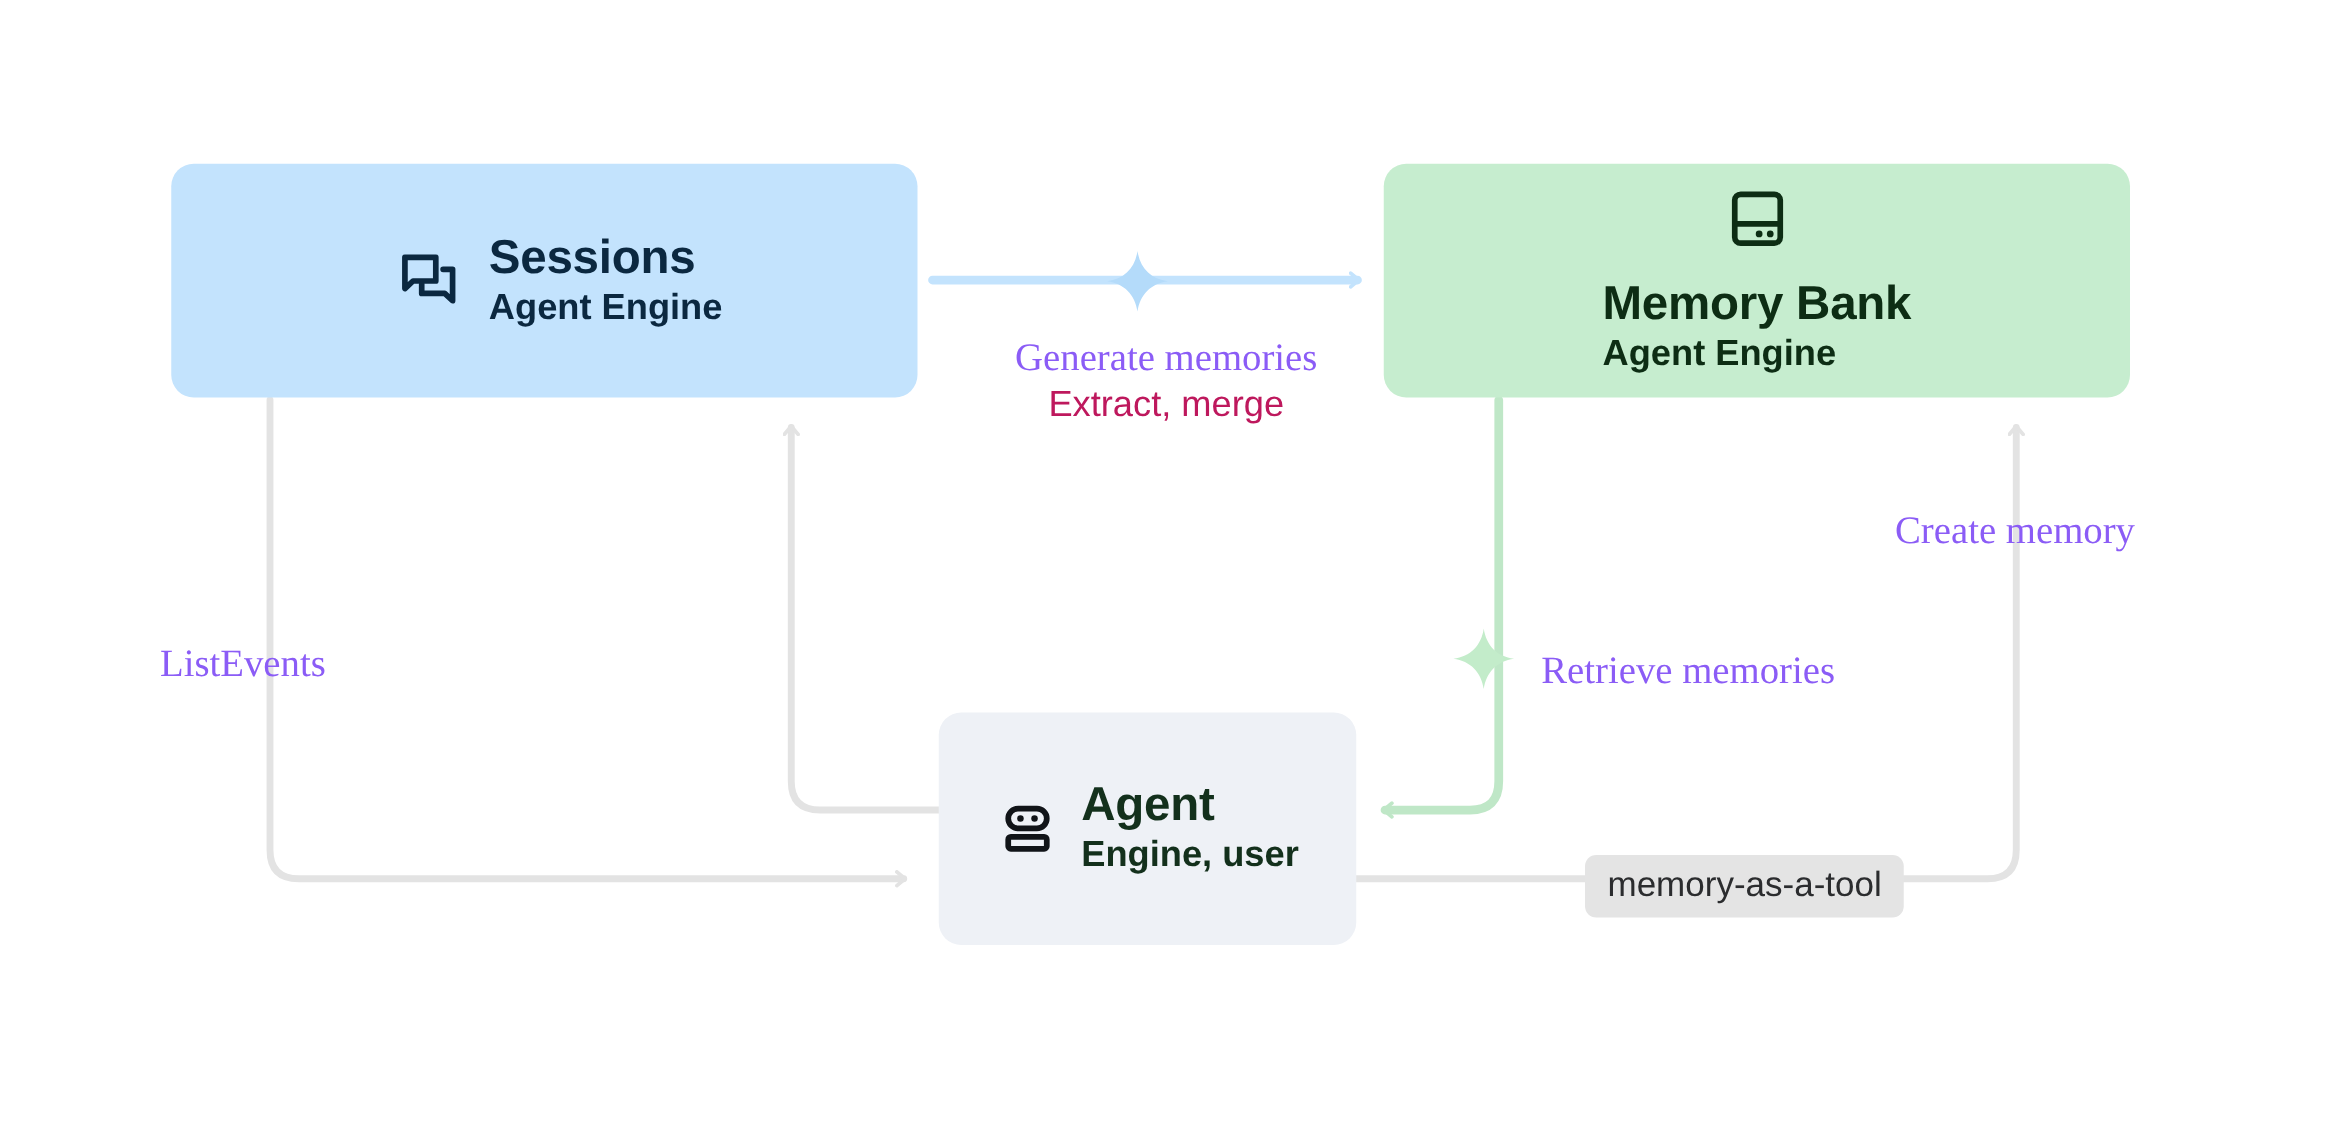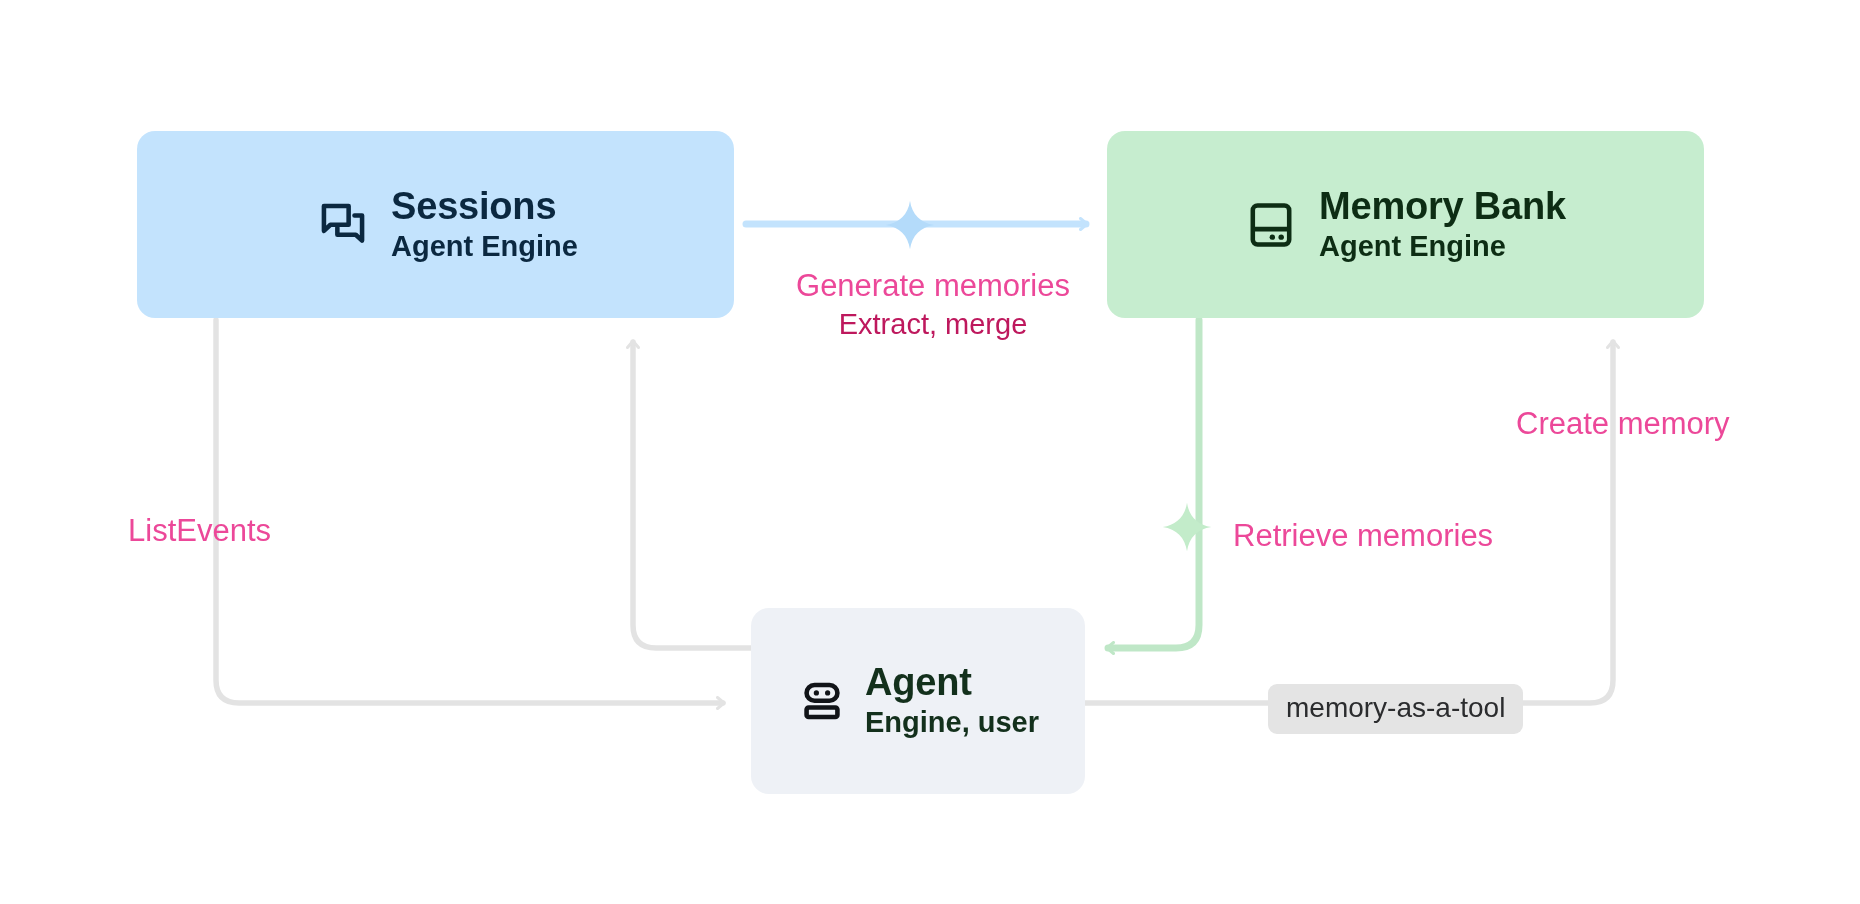--- a/index.html
+++ b/index.html
@@ -71,44 +71,46 @@
   }
   #node-sessions .node-title,
   #node-sessions .node-sub { color: #0b2840; }
 
   #node-memorybank {
     left: 1107px;
     top: 131px;
     width: 597px;
     height: 187px;
     background: #c6edcf;
+    flex-direction: column;
   }
   #node-memorybank .node-title,
   #node-memorybank .node-sub { color: #0d2d14; }
 
   #node-agent {
     left: 751px;
-    top: 608px;
+    top: 570px;
     width: 334px;
     height: 186px;
     background: #eef1f6;
     gap: 18px;
   }
   #node-agent .node-title,
   #node-agent .node-sub { color: #13301c; }
 
   
   .edge-label {
     position: absolute;
     white-space: nowrap;
   }
   .edge-label .lbl-main {
     font-size: 31px;
-    color: #ec4899;
+    color: #8b5cf6;
     line-height: 1.25;
+    font-family: Liberation Serif, serif;
   }
   .edge-label .lbl-sub {
     font-size: 29px;
     color: #be185d;
     line-height: 1.25;
   }
   .center-text { text-align: center; }
 
   #label-generate {
     left: 771px;

